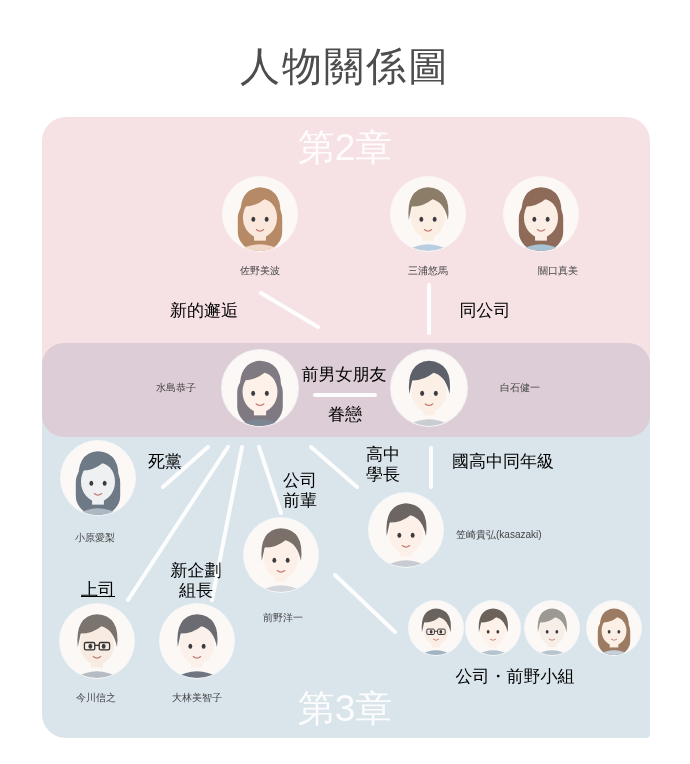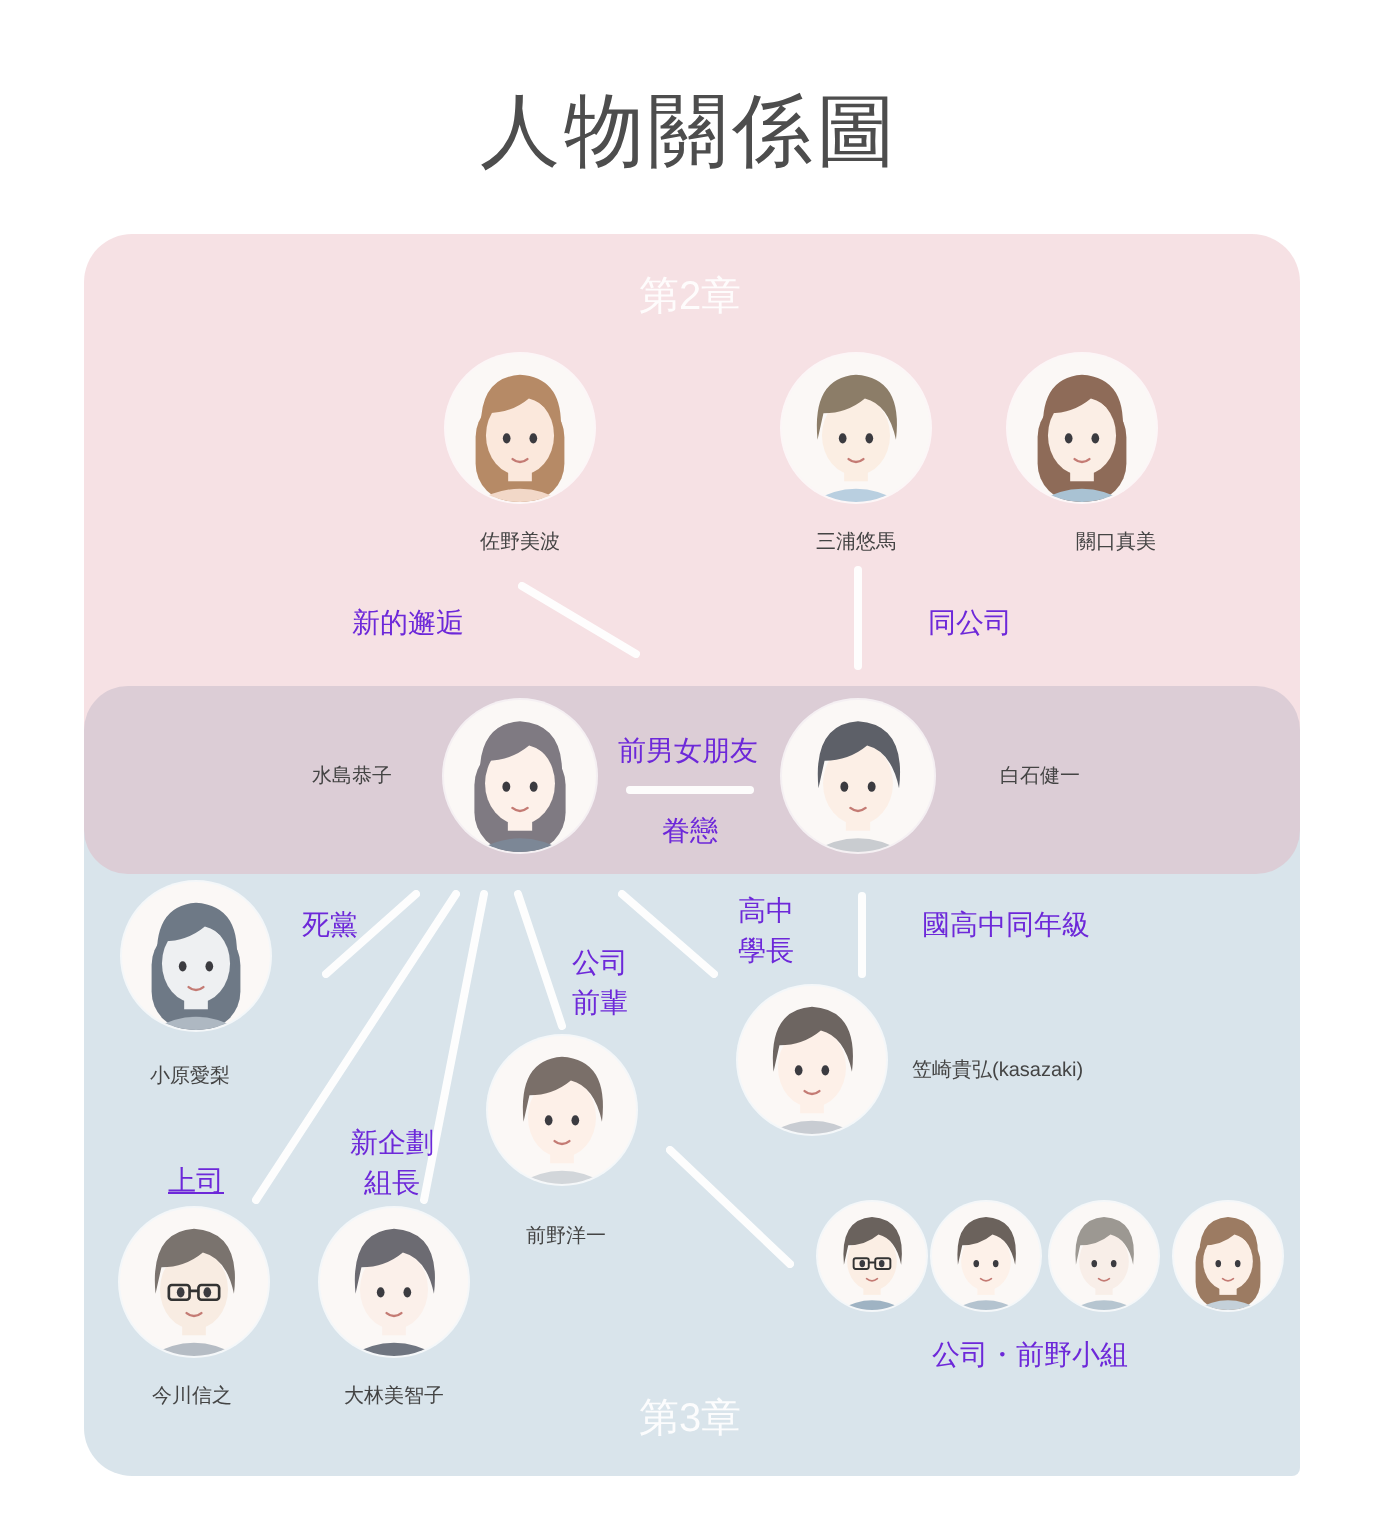--- a/index.html
+++ b/index.html
@@ -6,25 +6,25 @@
     .canvas { position:relative; width:690px; height:764px; background:#ffffff; overflow:hidden;
       font-family:"Liberation Sans","DejaVu Sans",sans-serif; }
     .title { position:absolute; left:0; top:38px; width:690px; text-align:center; font-size:40px;
       color:#4d4d4d; letter-spacing:2px; line-height:56px; }
     .panel { position:absolute; left:42px; top:117px; width:608px; height:621px;
       border-radius:24px 24px 4px 24px;
       background:linear-gradient(to bottom, #f6e1e4 0px, #f6e1e4 273px, #d9e4eb 273px, #d9e4eb 100%); }
     .band { position:absolute; left:42px; top:343px; width:608px; height:94px; border-radius:22px; background:#dccdd6; }
     .lines { position:absolute; left:0; top:0; width:690px; height:764px; }
     .lines line { stroke:#ffffff; stroke-width:4; stroke-linecap:round; opacity:.95; }
-    .chapter { position:absolute; transform:translate(-50%,-50%); color:#ffffff; font-size:20px;
+    .chapter { position:absolute; transform:translate(-50%,-50%); color:#ffffff; font-size:37px;
       white-space:nowrap; opacity:.92; }
     .name { position:absolute; transform:translate(-50%,-50%); font-size:10px; color:#444444; white-space:nowrap; }
     .name.left { transform:translate(0,-50%); }
-    .rel { position:absolute; transform:translate(-50%,-50%); font-size:14px; color:#6d28d9;
+    .rel { position:absolute; transform:translate(-50%,-50%); font-size:17px; color:#000000;
       white-space:nowrap; text-align:center; line-height:20px; }
     .rel span { display:block; }
     .avatar { position:absolute; width:74px; height:74px; border-radius:50%; overflow:hidden;
       background:#fbf8f6; box-shadow:0 0 0 1px rgba(255,255,255,.7); }
     .avatar.lg { width:76px; height:76px; }
     .avatar.sm { width:54px; height:54px; }
     .avatar svg { width:100%; height:100%; display:block; }
     .hair-long { display:var(--long, none); }
     .glasses { display:var(--glasses, none); }
   </style>

